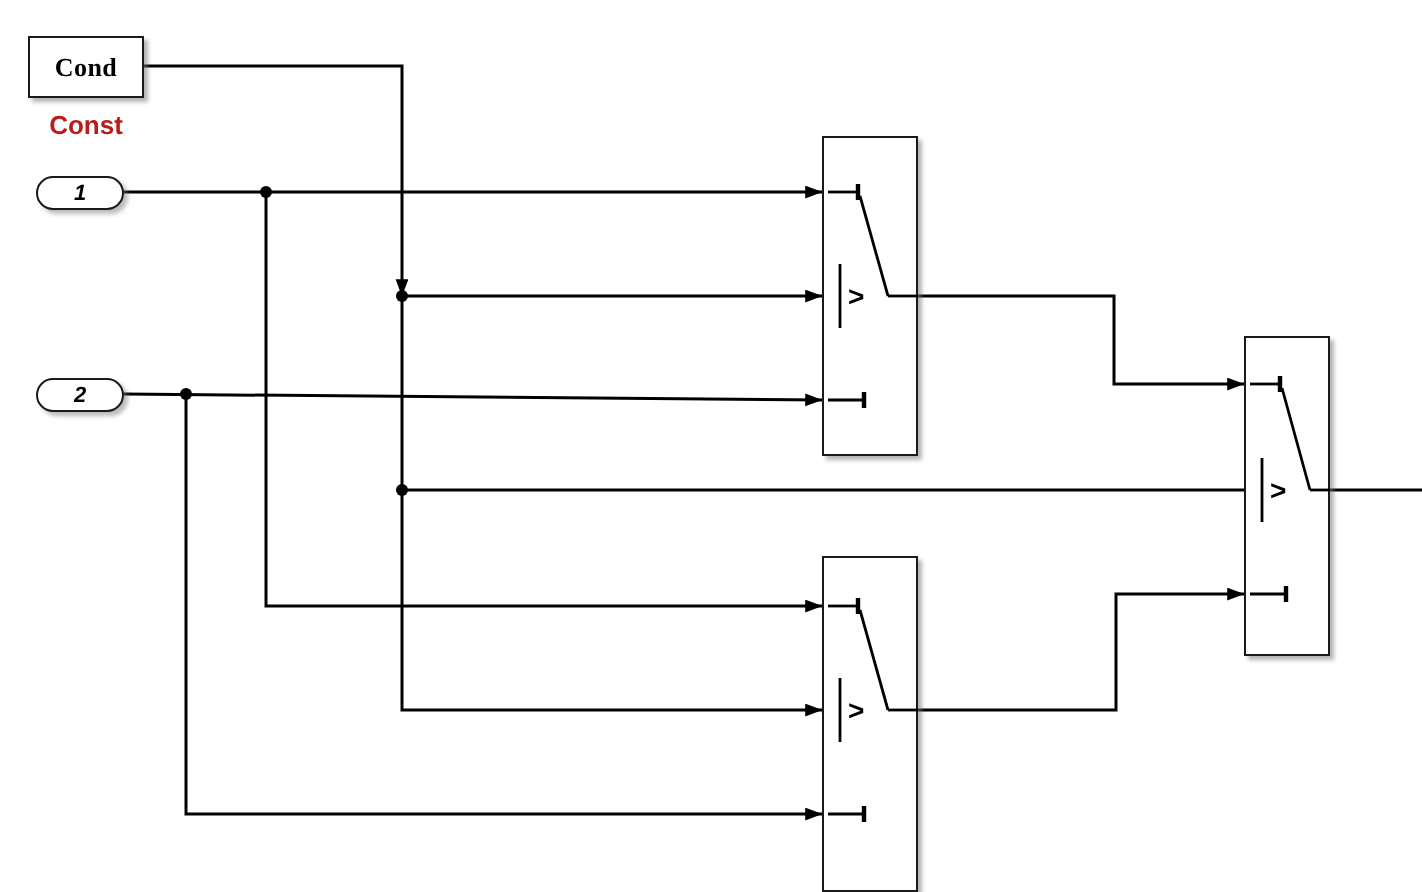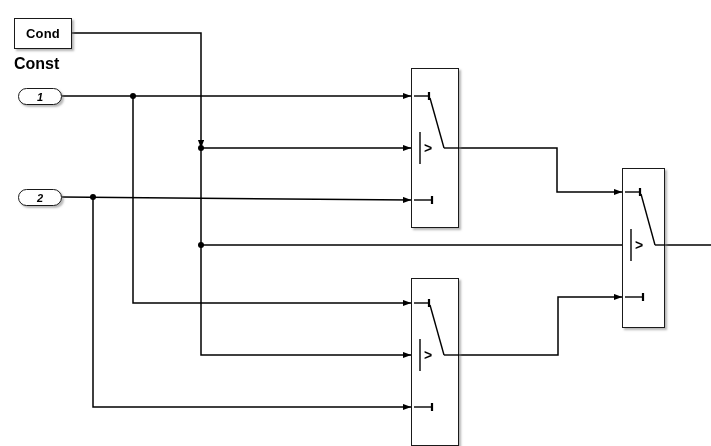--- a/index.html
+++ b/index.html
@@ -37,23 +37,24 @@
     justify-content: center;
   }
   .const-label-text {
     font-size: 13px;
     font-weight: bold;
     color: #000000;
     letter-spacing: 0.2px;
   }
   .under-label {
     position: absolute;
-    font-size: 16px;
+    text-align: center;
+    font-size: 13px;
     font-weight: bold;
-    color: #000000;
+    color: #b91c1c;
   }
   .port {
     position: absolute;
     box-sizing: border-box;
     background: #ffffff;
     border: 1.6px solid #1a1a1a;
     border-radius: 9px;
     display: flex;
     align-items: center;
     justify-content: center;
@@ -96,21 +97,21 @@
         <path d="M 665 245 L 711 245"></path>
       </g>
     <g id="junction-dots" fill="#000000">
         <circle cx="133" cy="96" r="3"></circle>
         <circle cx="201" cy="148" r="3"></circle>
         <circle cx="93" cy="197" r="3"></circle>
         <circle cx="201" cy="245" r="3"></circle>
       </g>
   </svg>
 
-  <div class="blk const-block" style="left: 14px; top: 18px; width: 58px; height: 31px;">
+  <div class="blk const-block" style="left: 14px; top: 18px; width: 58px; height: 31px; font-family: Liberation Serif, serif;">
     <span class="const-label-text">Cond</span>
   </div>
   <div class="under-label" style="left: 14px; top: 55px; width: 58px;">Const</div>
 
   <div class="port" style="left: 18px; top: 88px; width: 44px; height: 17px;">
     <span class="port-num">1</span>
   </div>
   <div class="port" style="left: 18px; top: 189px; width: 44px; height: 17px;">
     <span class="port-num">2</span>
   </div>

